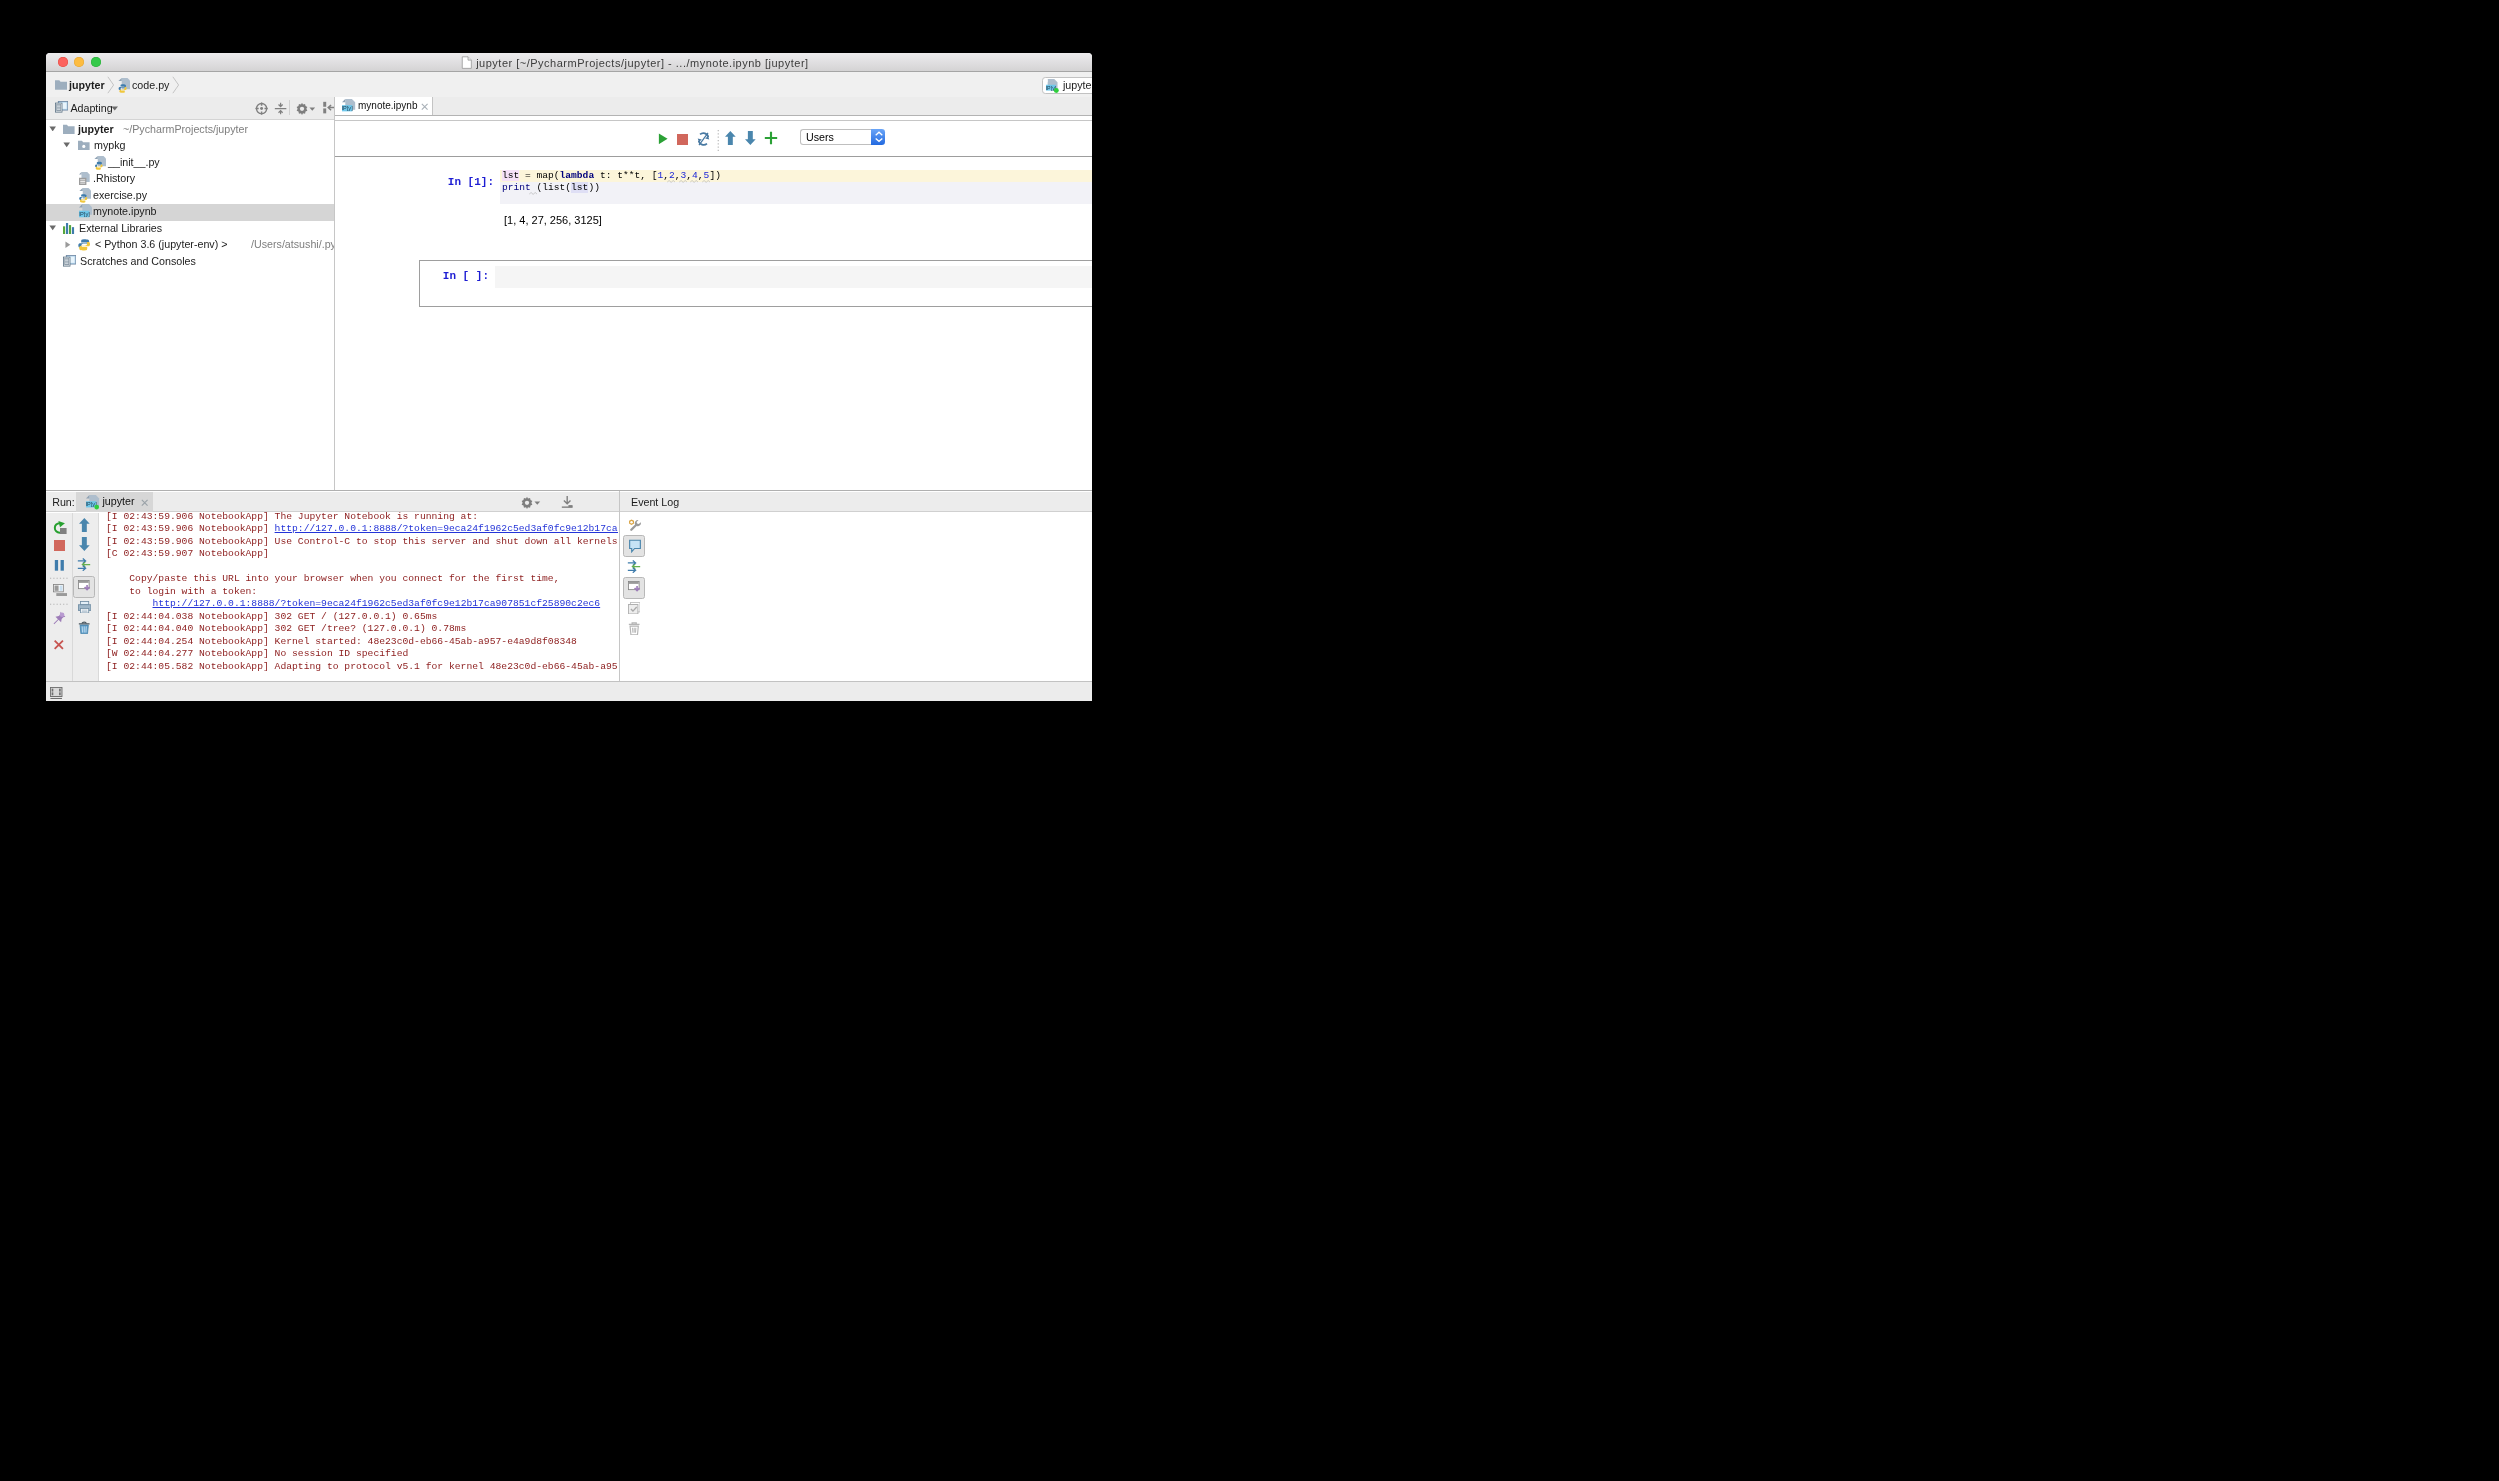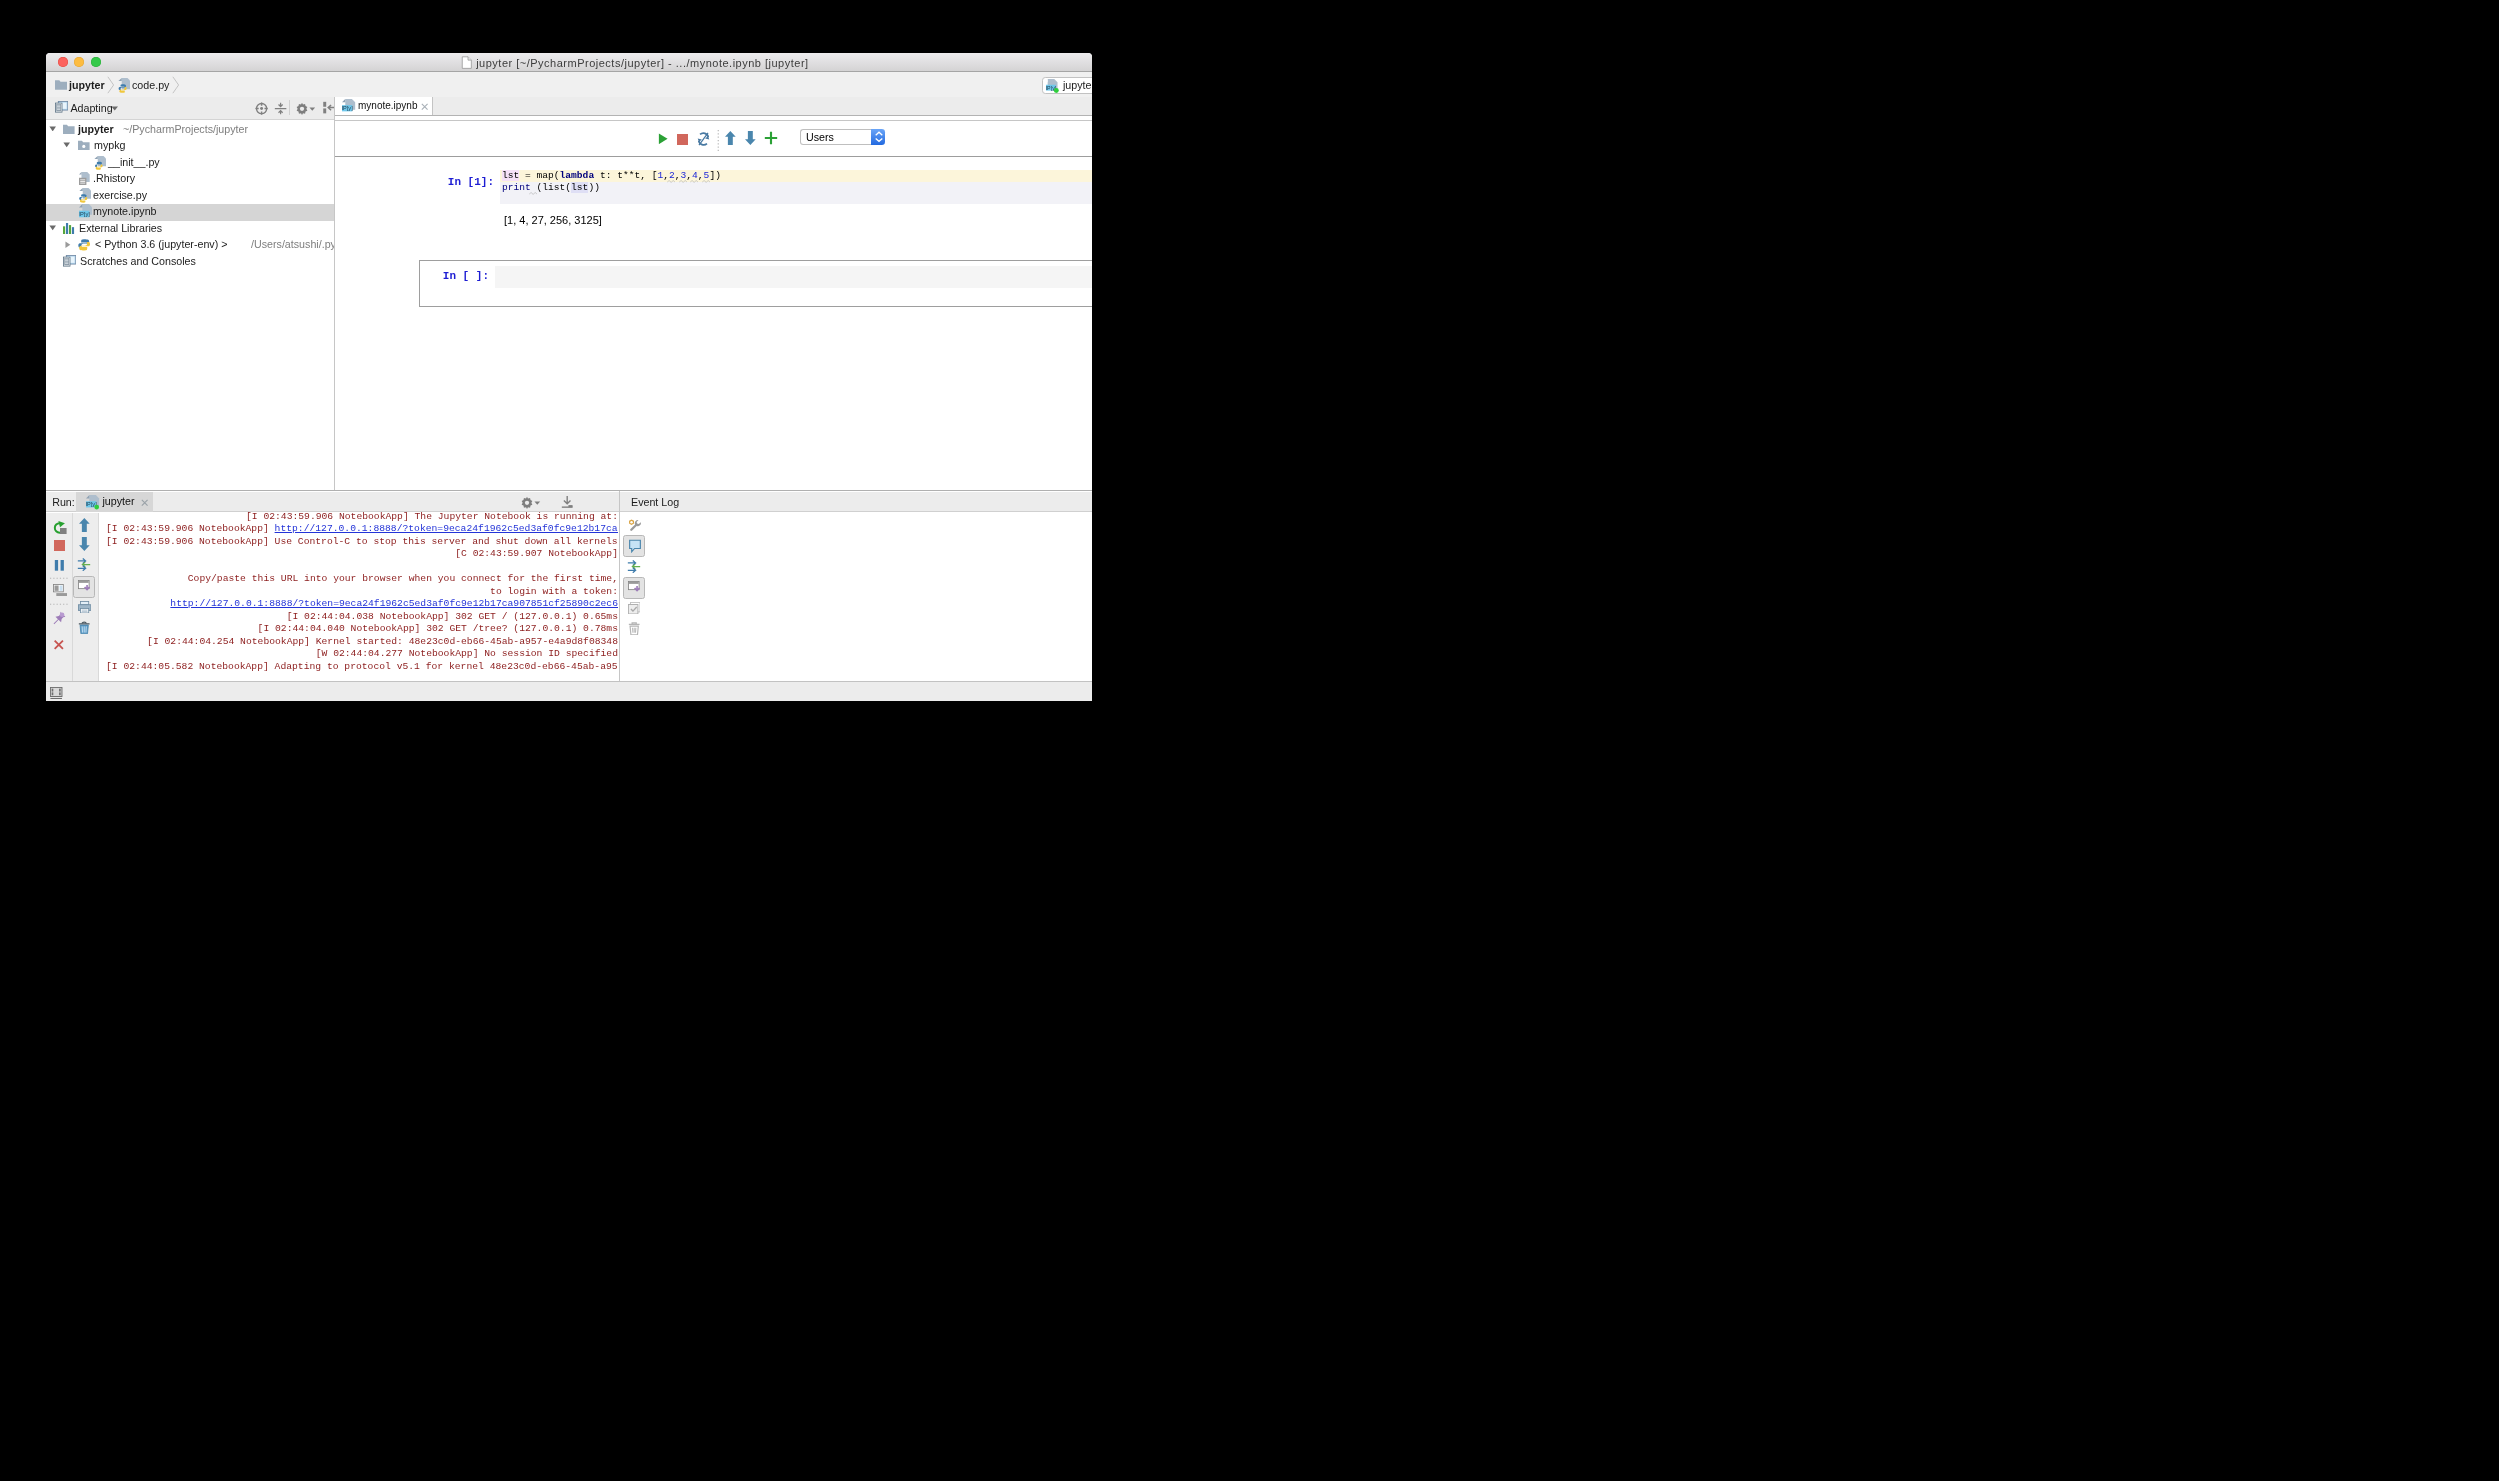--- a/index.html
+++ b/index.html
@@ -44,21 +44,21 @@
   #nbcontent { position:absolute; left:0; top:59px; width:100%; height:360px;
     font-family:"Liberation Mono", monospace; }
   .prompt { position:absolute; font-size:11px; font-weight:bold; color:#1d1dd3;
     font-family:Liberation Mono, monospace; }
   .codeline { position:absolute; font-size:9.6px; letter-spacing:0px; white-space:pre; color:#000; }
   .kw { color:#00007d; font-weight:bold; }
   .bi { color:#00007d; }
   .num { color:#1a24d8; }
   
   #runpanel { position:absolute; left:0; top:437px; width:100%; height:191px;
-    background:#fff; border-top:0.8px solid #b0b0b0;text-align:right; }
+    background:#fff; border-top:0.8px solid #b0b0b0; }
   #runheader { position:absolute; left:0; top:0.8px; width:100%; height:20.7px;
     background:#ececec; border-bottom:0.8px solid #d0d0d0; }
   #runtab { position:absolute; left:30px; top:0; width:77px; height:20.7px; background:#d7d7d7; }
   #run-label { position:absolute; left:6.2px; top:4.1px; font-size:10.7px; color:#1c1c1c; }
   #runtab .tabtxt { position:absolute; left:26.5px; top:3.7px; font-size:10.7px; color:#111; }
   .colsep { position:absolute; top:21.5px; width:0.8px; height:169px; background:#d9d9d9; }
   #console { position:absolute; left:52px; padding-left:8px; top:19.5px; width:520px; height:169px; overflow:hidden;
     font-family:"Liberation Mono", monospace; font-size:9.7px; line-height:12.5px;
     color:#8c1c1c; white-space:pre; }
   #console a { color:#2434d8; text-decoration:underline; }

